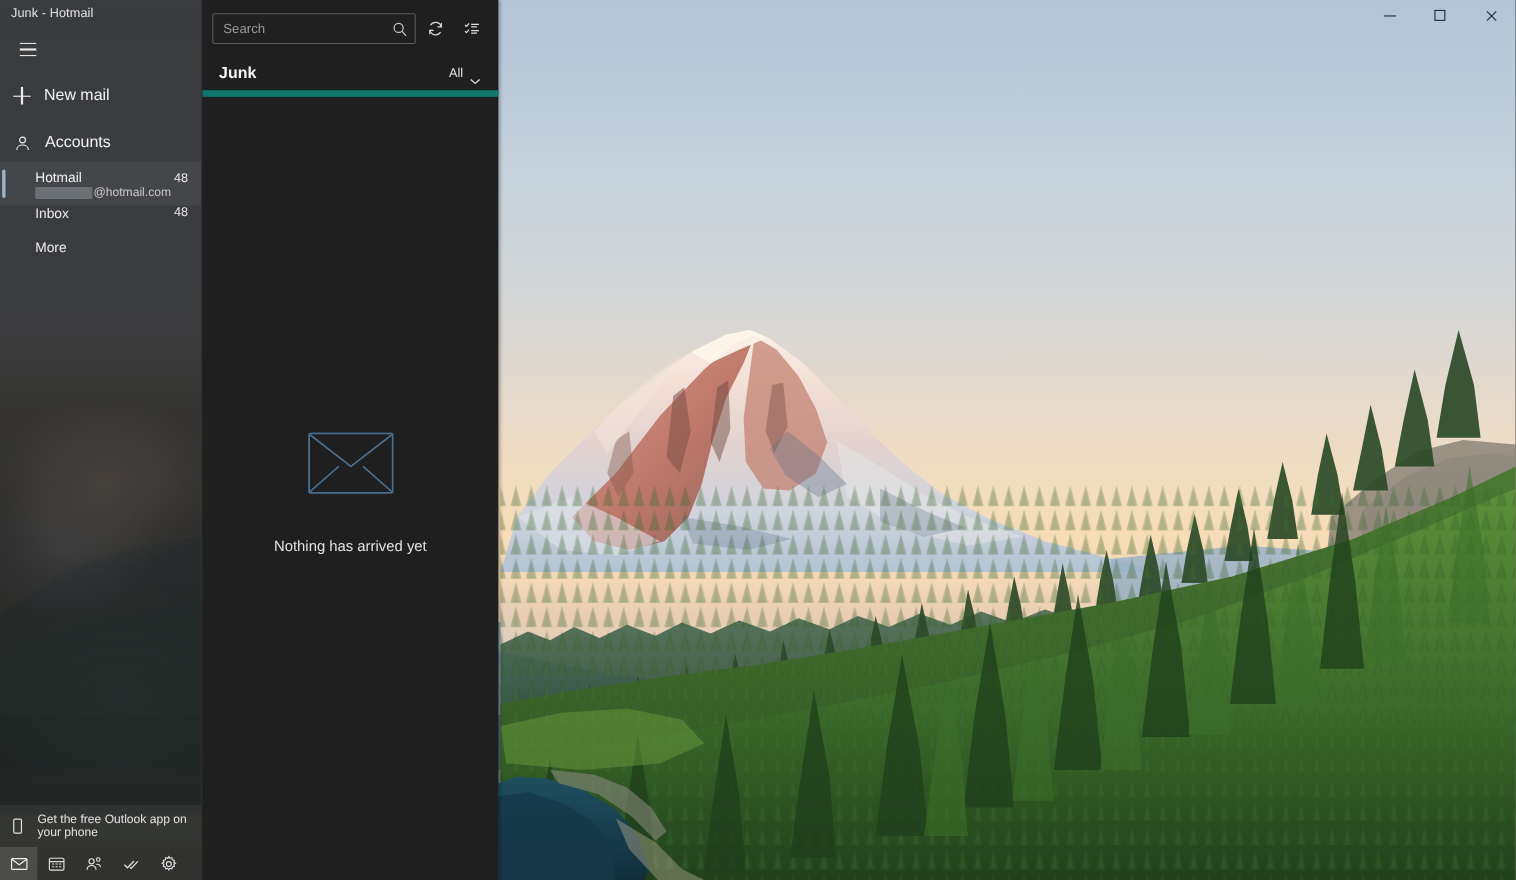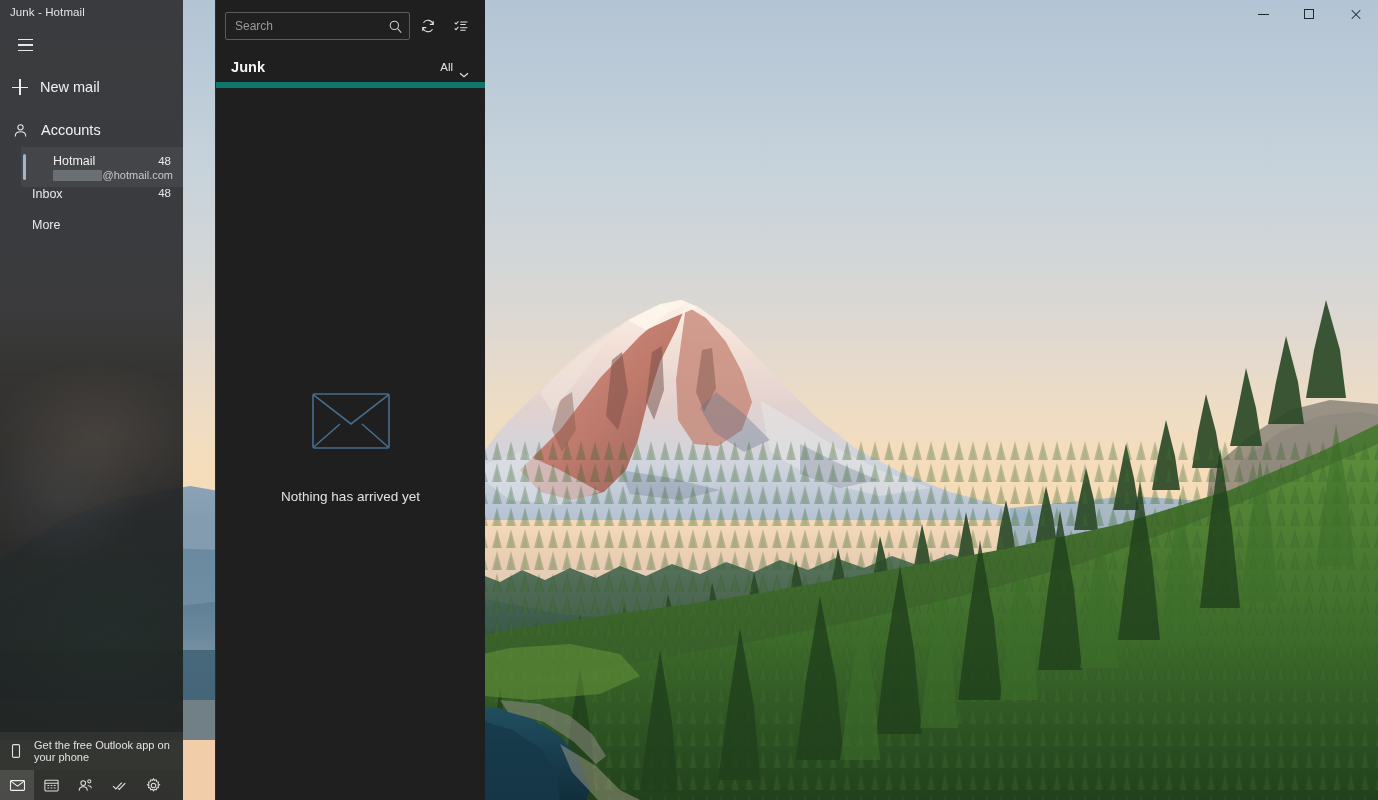--- a/index.html
+++ b/index.html
@@ -50,21 +50,20 @@
     background:#1b2a33;
   }
   .glyph-close:before { transform:rotate(45deg); }
   .glyph-close:after  { transform:rotate(-45deg); }
 
   
   #mailwin {
     position:absolute; left:0; top:0; width:453px; height:800px;
     z-index:20; display:flex;
     box-shadow:1px 0 4px rgba(0,0,0,.45);
-    gap:32px;
   }
 
   
   #nav {
     position:relative; width:183px; height:800px; flex:0 0 183px;
     background:rgba(38,38,38,0.88);
     overflow:hidden;
     display:flex; flex-direction:column;
   }
   
@@ -114,21 +113,20 @@
     padding-left:12px; margin-top:6px; flex:0 0 34px;
   }
   .section-head .lbl { font-size:14.5px; color:#f2f2f2; }
   .ic { width:17px; height:17px; flex:0 0 17px; display:block; }
   .ic svg { display:block; width:100%; height:100%; }
 
   .acct-row {
     position:relative; height:40px; display:flex; flex-direction:column;
     justify-content:center; padding-left:32px; padding-right:10px; flex:0 0 40px;
     background:rgba(255,255,255,.055);
-    margin-left:21px;
   }
   .acct-row .sel {
     position:absolute; left:2px; top:7px; width:3px; height:26px;
     background:#9db6cc; border-radius:2px;
   }
   .acct-line1 { display:flex; align-items:baseline; justify-content:space-between; }
   .acct-name { font-size:12.5px; color:#f0f0f0; }
   .acct-count { font-size:11.5px; color:#e8e8e8; padding-right:2px; }
   .acct-mail { font-size:11px; color:#c9c9c9; margin-top:1px; display:flex; align-items:flex-end; }
   .redact { display:inline-block; width:52px; height:11px; background:#6a6f74; border-radius:1px; margin-right:1px; }

